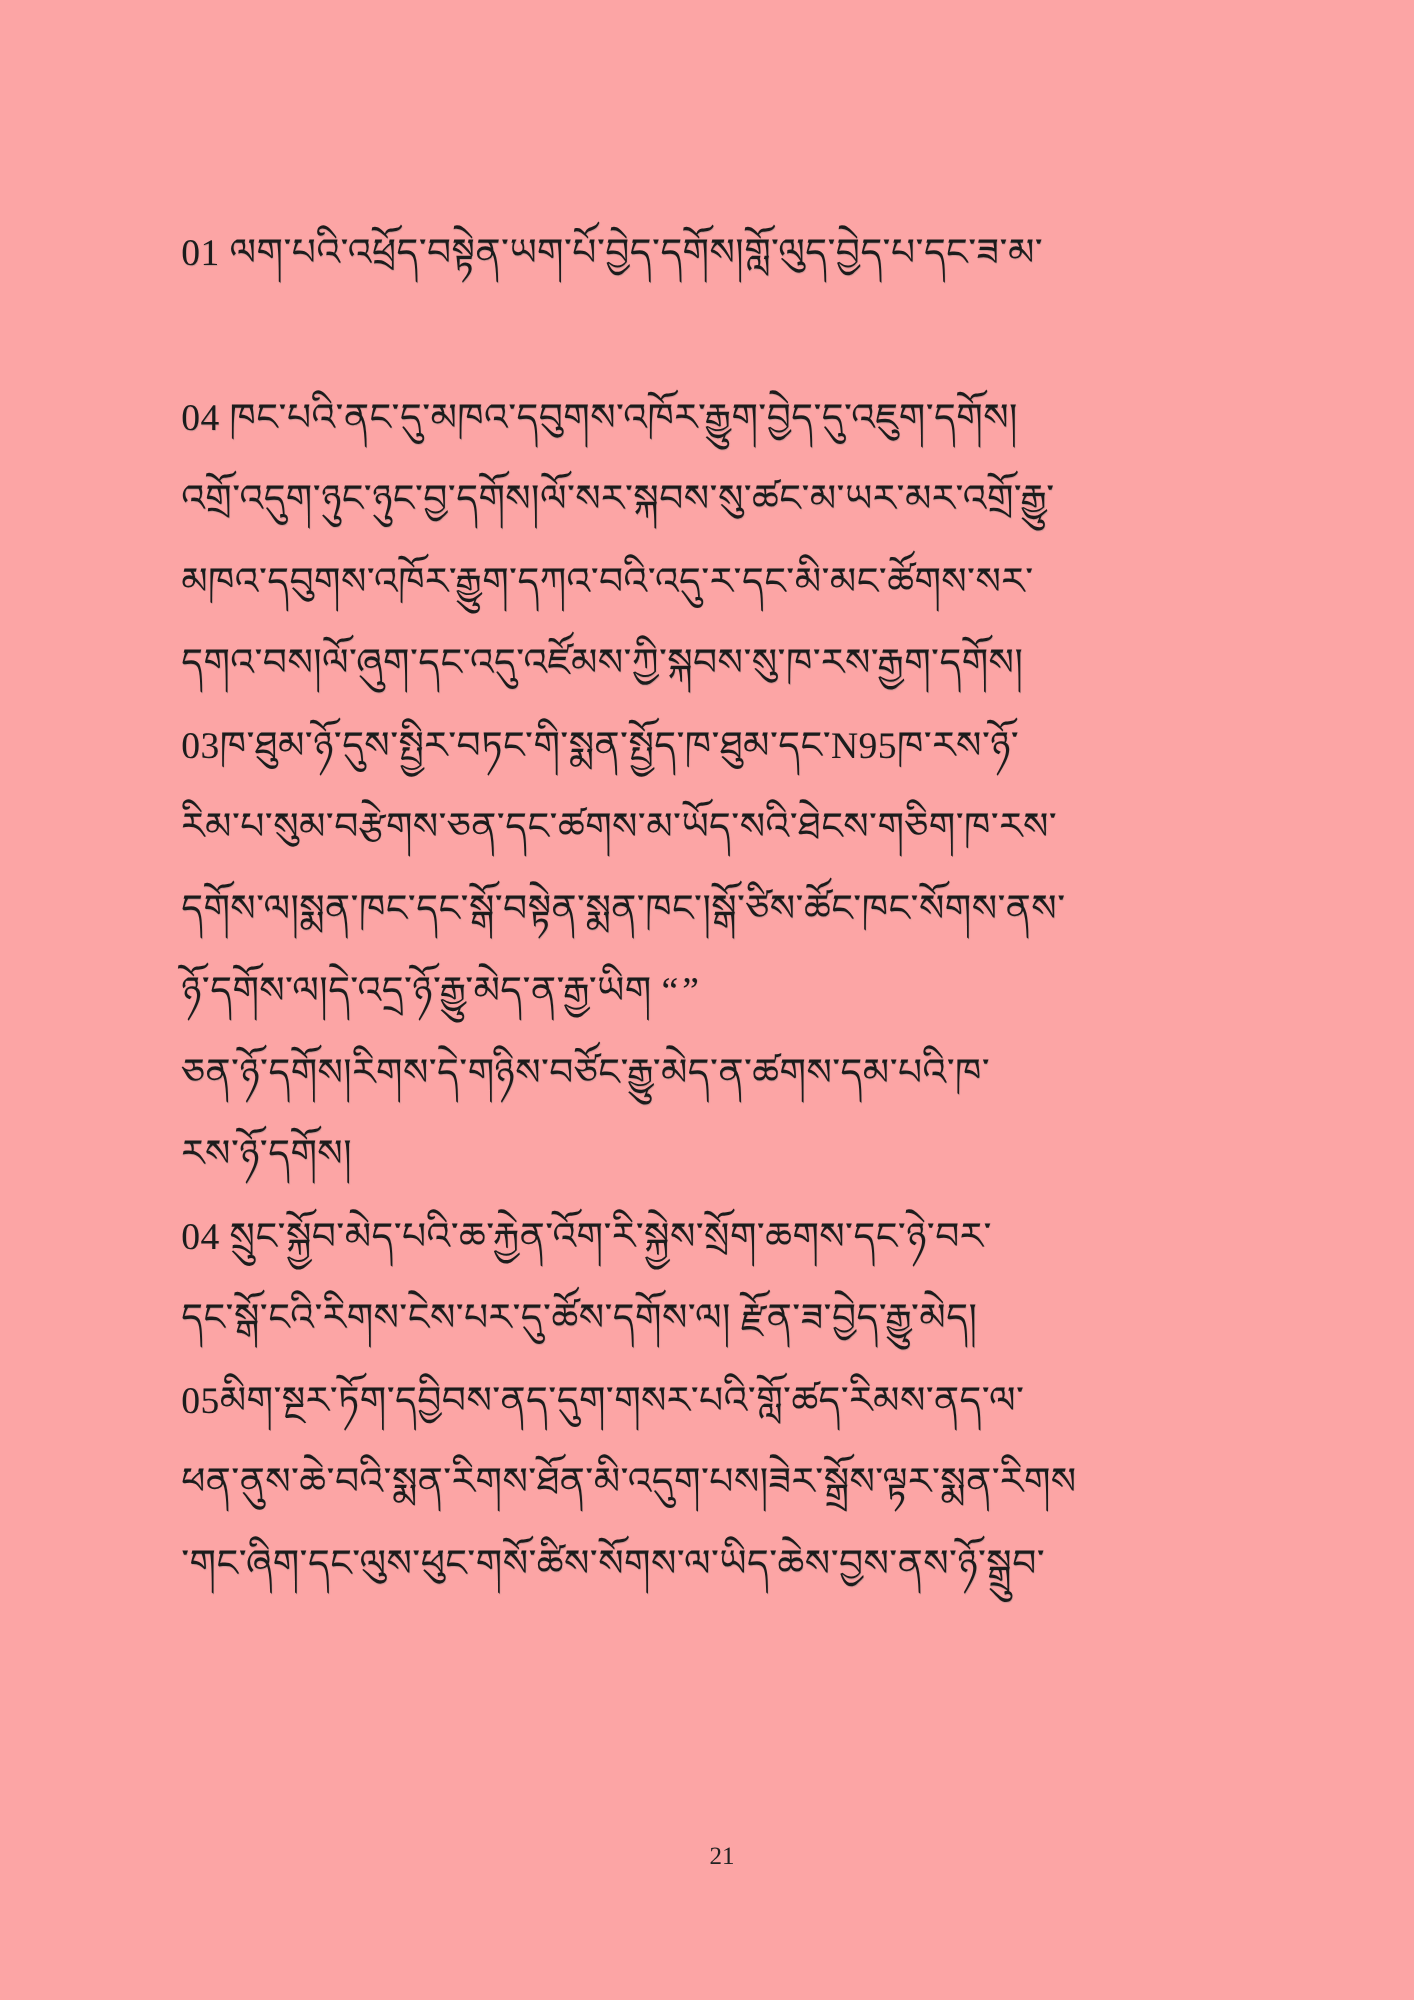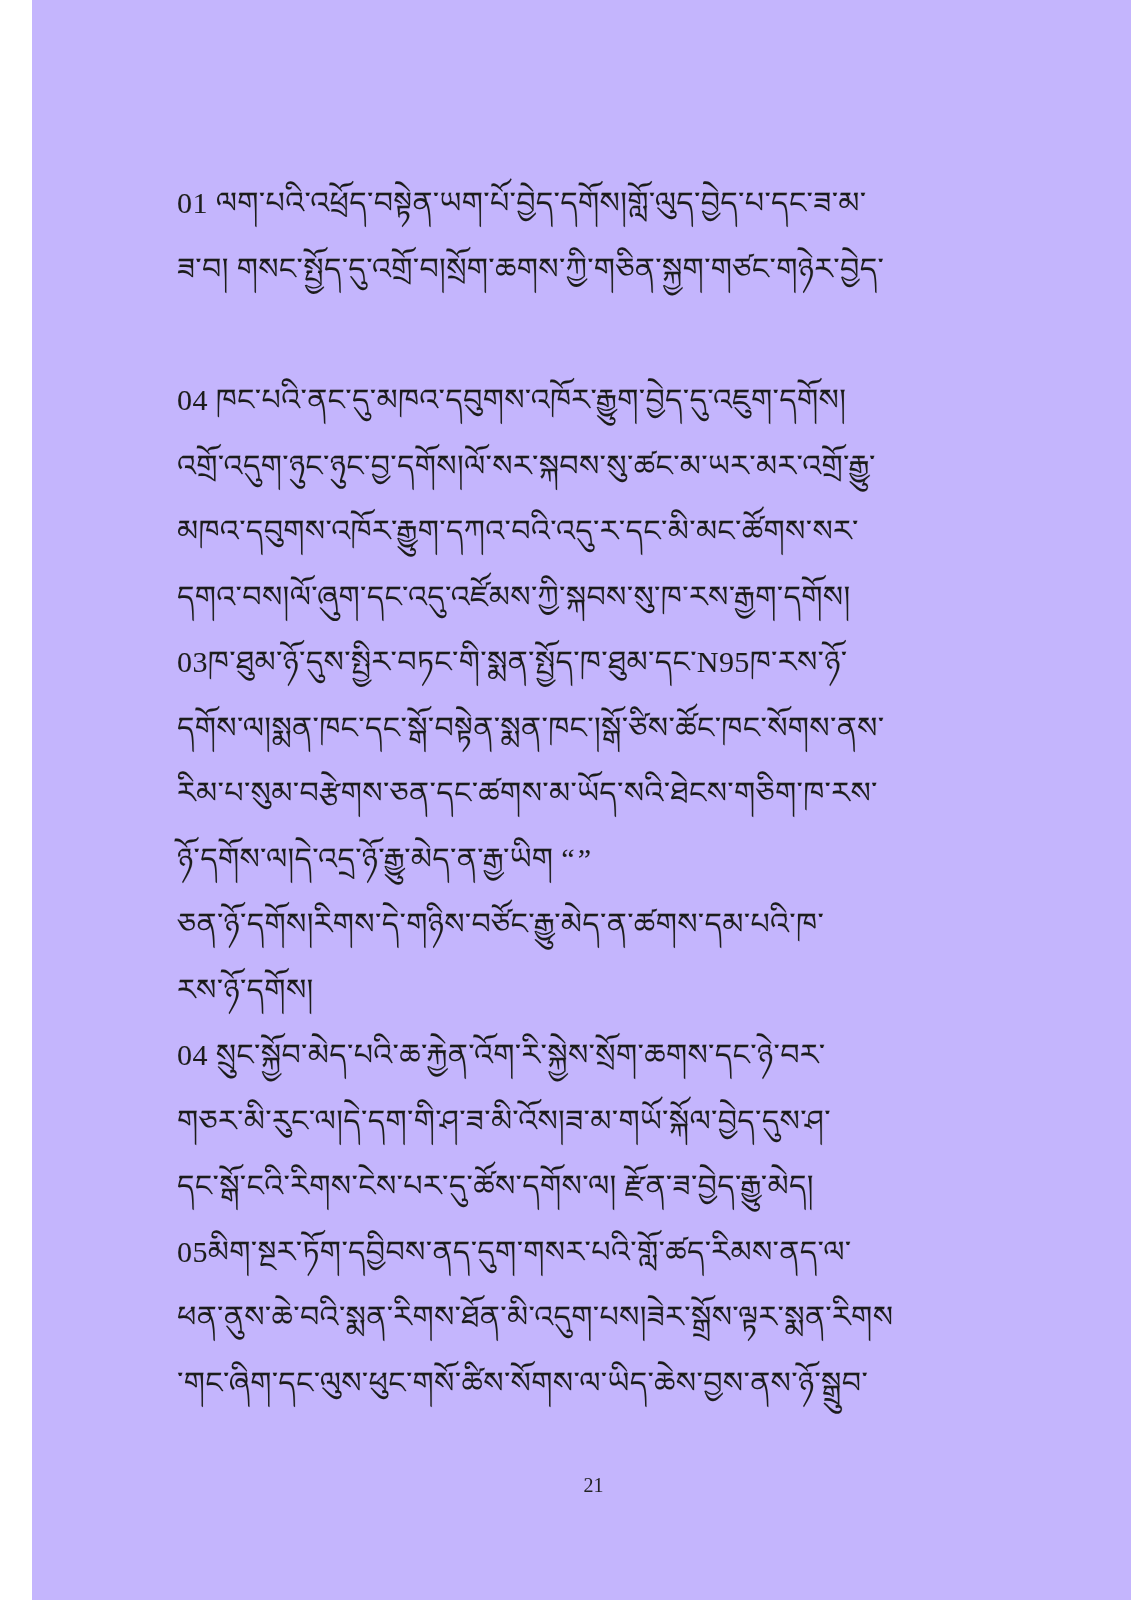--- a/index.html
+++ b/index.html
@@ -11,22 +11,21 @@
     position: relative;
     width: 1131px;
     height: 1600px;
     font-family: "Liberation Serif", "DejaVu Serif", serif;
     color: #1c1c1c;
     overflow: hidden;
   }
   .page {
     position: absolute;
     inset: 0;
-    background: #c4b5fd;
-    margin-left: 32px;
+    background: #fca5a5;
   }
   .text-block {
     position: absolute;
     left: 145px;
     top: 170px;
     width: 852px;
   }
   .para {
     margin: 0;
   }
@@ -53,44 +52,42 @@
 </style>
 </head>
 <body>
 
 <div class="page">
 
   <div class="text-block">
 
     <div class="para">
       <div class="line">01 ལག་པའི་འཕྲོད་བསྟེན་ཡག་པོ་བྱེད་དགོས།གློ་ལུད་བྱེད་པ་དང་ཟ་མ་</div>
-      <div class="line">ཟ་བ། གསང་སྤྱོད་དུ་འགྲོ་བ།སྲོག་ཆགས་ཀྱི་གཅིན་སྐྱག་གཙང་གཉེར་བྱེད་</div>
     </div>
 
     <div class="para-gap"></div>
 
     <div class="para">
       <div class="line">04 ཁང་པའི་ནང་དུ་མཁའ་དབུགས་འཁོར་རྒྱུག་བྱེད་དུ་འཇུག་དགོས།</div>
       <div class="line">འགྲོ་འདུག་ཉུང་ཉུང་བྱ་དགོས།ལོ་སར་སྐབས་སུ་ཚང་མ་ཡར་མར་འགྲོ་རྒྱུ་</div>
       <div class="line">མཁའ་དབུགས་འཁོར་རྒྱུག་དཀའ་བའི་འདུ་ར་དང་མི་མང་ཚོགས་སར་</div>
       <div class="line">དགའ་བས།ལོ་ཞུག་དང་འདུ་འཛོམས་ཀྱི་སྐབས་སུ་ཁ་རས་རྒྱག་དགོས།</div>
     </div>
 
     <div class="para">
       <div class="line">03ཁ་ཐུམ་ཉོ་དུས་སྤྱིར་བཏང་གི་སྨན་སྤྱོད་ཁ་ཐུམ་དང་N95ཁ་རས་ཉོ་</div>
+      <div class="line">རིམ་པ་སུམ་བརྩེགས་ཅན་དང་ཚགས་མ་ཡོད་སའི་ཐེངས་གཅིག་ཁ་རས་</div>
       <div class="line">དགོས་ལ།སྨན་ཁང་དང་སྒོ་བསྟེན་སྨན་ཁང་།སྒོ་ཙིས་ཚོང་ཁང་སོགས་ནས་</div>
-      <div class="line">རིམ་པ་སུམ་བརྩེགས་ཅན་དང་ཚགས་མ་ཡོད་སའི་ཐེངས་གཅིག་ཁ་རས་</div>
       <div class="line">ཉོ་དགོས་ལ།དེ་འདྲ་ཉོ་རྒྱུ་མེད་ན་རྒྱ་ཡིག “　防　飞　沫　”</div>
       <div class="line">ཅན་ཉོ་དགོས།རིགས་དེ་གཉིས་བཙོང་རྒྱུ་མེད་ན་ཚགས་དམ་པའི་ཁ་</div>
       <div class="line">རས་ཉོ་དགོས།</div>
     </div>
 
     <div class="para">
       <div class="line">04 སྲུང་སྐྱོབ་མེད་པའི་ཆ་རྐྱེན་འོག་རི་སྐྱེས་སྲོག་ཆགས་དང་ཉེ་བར་</div>
-      <div class="line">གཅར་མི་རུང་ལ།དེ་དག་གི་ཤ་ཟ་མི་འོས།ཟ་མ་གཡོ་སྐོལ་བྱེད་དུས་ཤ་</div>
       <div class="line">དང་སྒོ་ངའི་རིགས་ངེས་པར་དུ་ཚོས་དགོས་ལ། རྫོན་ཟ་བྱེད་རྒྱུ་མེད།</div>
     </div>
 
     <div class="para">
       <div class="line">05མིག་སྔར་ཏོག་དབྱིབས་ནད་དུག་གསར་པའི་གློ་ཚད་རིམས་ནད་ལ་</div>
       <div class="line">ཕན་ནུས་ཆེ་བའི་སྨན་རིགས་ཐོན་མི་འདུག་པས།ཟེར་སྒྲོས་ལྟར་སྨན་རིགས</div>
       <div class="line">་གང་ཞིག་དང་ལུས་ཕུང་གསོ་ཚིས་སོགས་ལ་ཡིད་ཆེས་བྱས་ནས་ཉོ་སྒྲུབ་</div>
     </div>
 
   </div>

